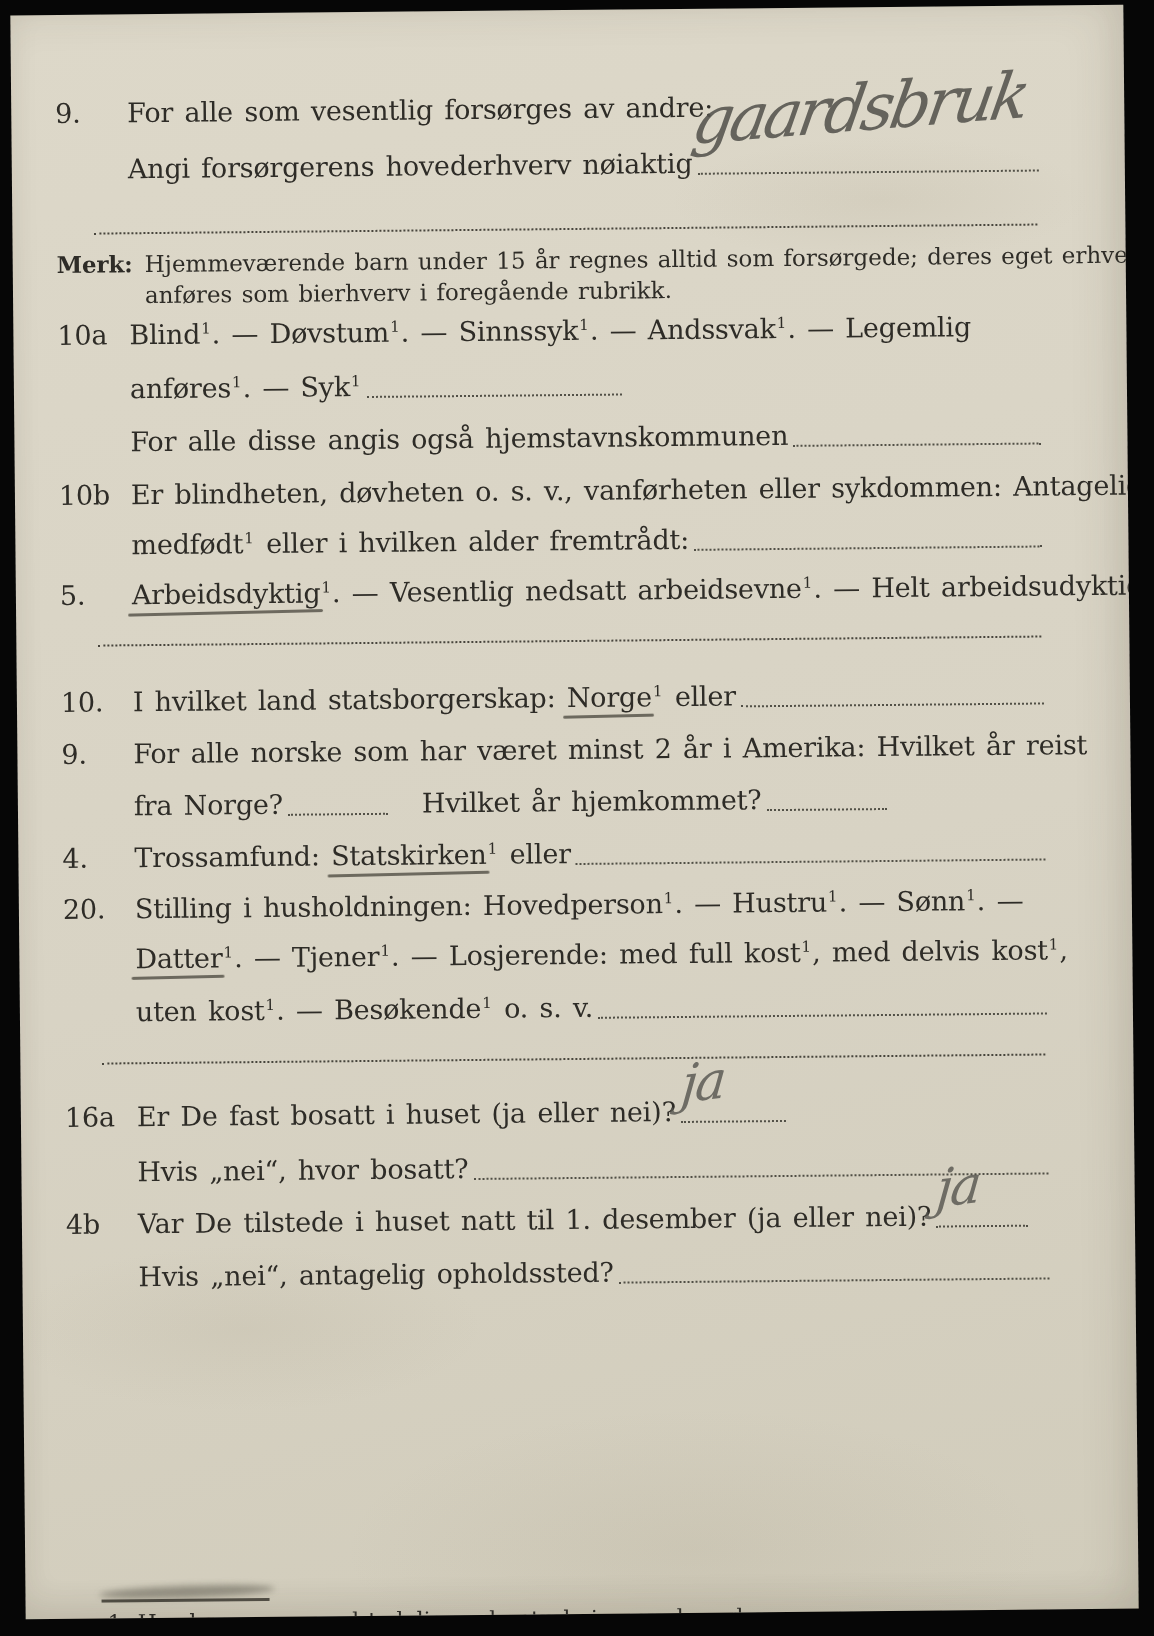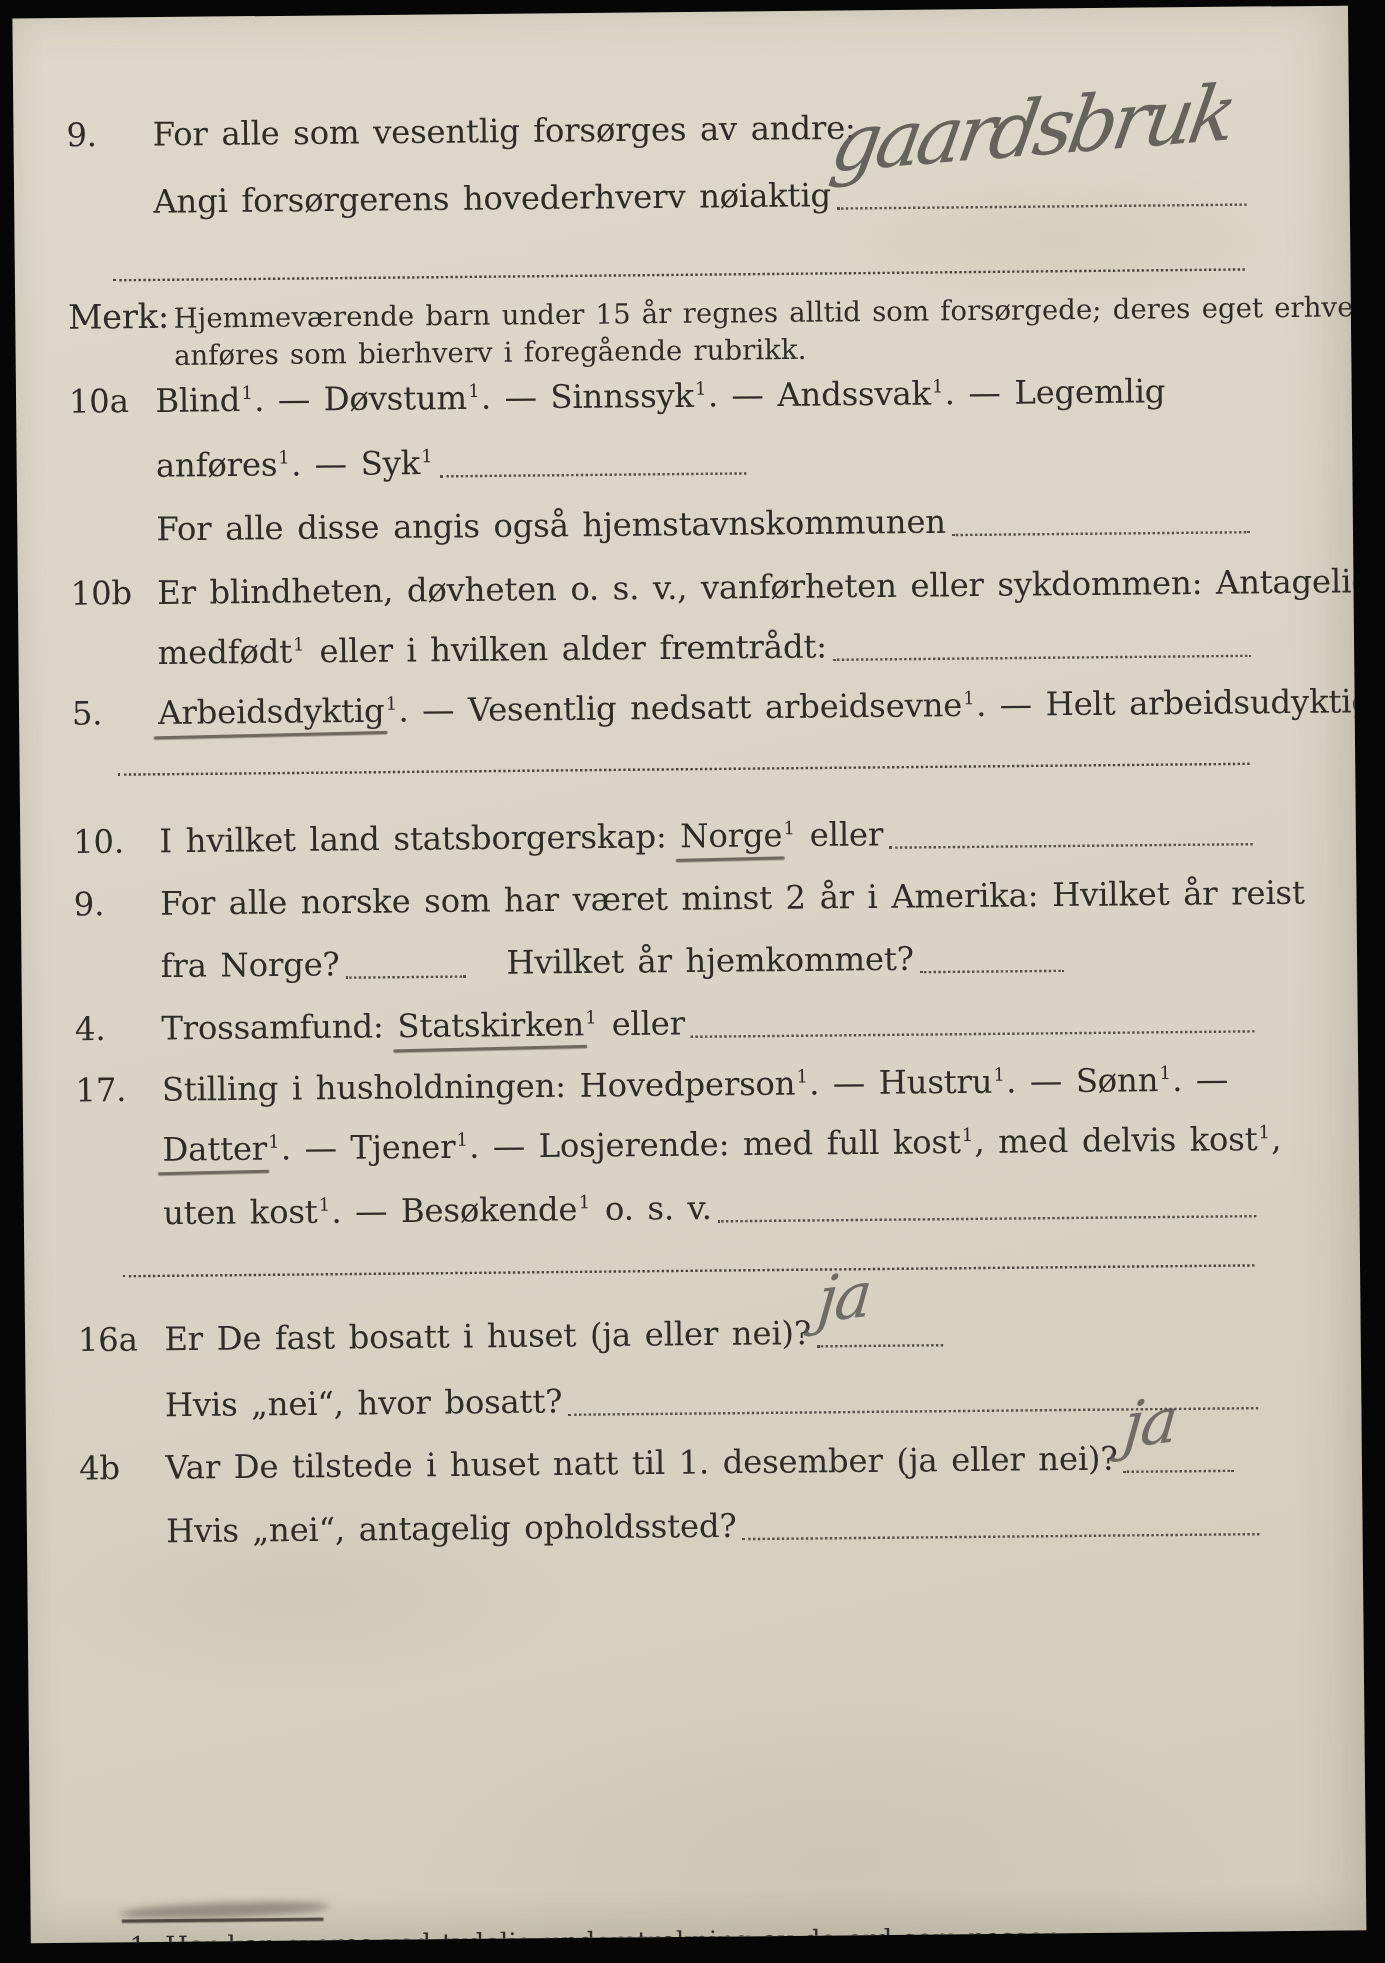--- a/index.html
+++ b/index.html
@@ -80,22 +80,22 @@
     position:absolute;
     left:-4px; right:-2px; bottom:-5px;
     height:3px;
     background:rgba(72,70,60,.75);
     border-radius:2px;
     transform:rotate(-0.8deg);
     filter:blur(.4px);
   }
   .merk-label {
     flex:0 0 88px;
-    font-weight:normal;
-    font-size:28px;
+    font-weight:bold;
+    font-size:23px;
   }
   .merk-text {
     font-size:23px;
     line-height:31px;
     letter-spacing:0;
     word-spacing:2px;
   }
   .merk-text .block { display:block; white-space:nowrap; }
   .hand {
     font-family:"DejaVu Serif", serif;
@@ -223,21 +223,21 @@
       <span class="dots-fixed" style="width:120px"></span>
     </div>
 
     <div class="row" style="top:827px">
       <span class="qnum">4.</span>
       <span class="txt"><span>Trossamfund:  </span><span class="pencil">Statskirken</span><sup>1</sup><span> eller</span></span>
       <span class="dots"></span>
     </div>
 
     <div class="row" style="top:878px">
-      <span class="qnum">17.</span>
+      <span class="qnum">20.</span>
       <span class="txt"><span>Stilling i husholdningen:  Hovedperson</span><sup>1</sup><span>. — Hustru</span><sup>1</sup><span>. — Sønn</span><sup>1</sup><span>. —</span></span>
     </div>
     <div class="row" style="top:928px">
       <span class="qnum"></span>
       <span class="txt"><span class="pencil">Datter</span><sup>1</sup><span>. — Tjener</span><sup>1</sup><span>. — Losjerende:  med full kost</span><sup>1</sup><span>, med delvis kost</span><sup>1</sup><span>,</span></span>
     </div>
     <div class="row" style="top:981px">
       <span class="qnum"></span>
       <span class="txt"><span>uten kost</span><sup>1</sup><span>. — Besøkende</span><sup>1</sup><span> o. s. v.</span></span>
       <span class="dots"></span>

